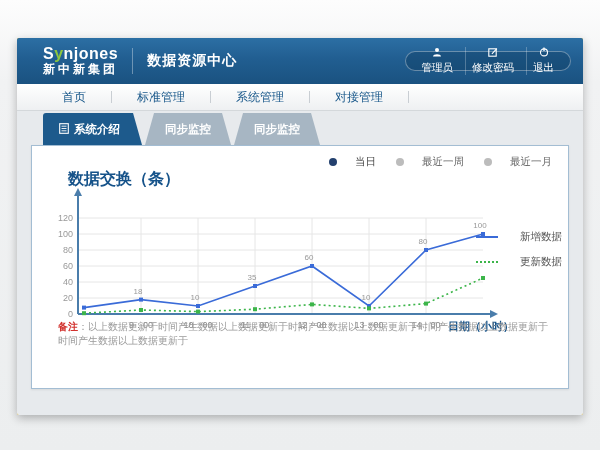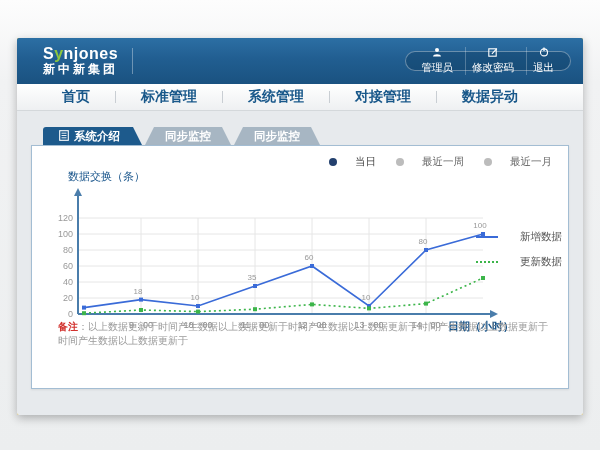--- a/index.html
+++ b/index.html
@@ -32,27 +32,27 @@
     border-radius:11px; padding:2px 10px; height:20px; }
   .user-btn { display:flex; align-items:center; gap:4px; font-size:10.5px; color:#fff;
     cursor:pointer; padding:0 6px; white-space:nowrap;flex-direction:column; }
   .user-btn + .user-btn { border-left:1px solid rgba(255,255,255,.25); }
   .user-btn svg { display:block; }
   
   .nav {
     height:27px; flex:0 0 27px; background:linear-gradient(#ffffff, #eef0f2);
     border-bottom:1px solid #d4d8db; display:flex; align-items:center; padding-left:20px;
   }
-  .nav-item { font-size:14px; font-weight:bold; color:#19588a; padding:0 25px; cursor:pointer; white-space:nowrap; }
+  .nav-item { font-size:12px; font-weight:normal; color:#19588a; padding:0 25px; cursor:pointer; white-space:nowrap; }
   .nav-sep { width:1px; height:12px; background:#c9ced3; }
   
   .content { flex:1; background:#e7eaed; padding:13px 14px 12px; position:relative; }
   .tabs { display:flex; margin-left:12px; height:21px; align-items:flex-end; }
   .tab {
-    height:18px; display:flex; align-items:center; gap:5px;
+    height:32px; display:flex; align-items:center; gap:5px;
     font-size:11.5px; font-weight:bold; color:#fff; padding:0 16px; cursor:pointer;
   }
   .tab.active {
     background:#1d5a8c; border-radius:3px 0 0 0;
     clip-path:polygon(0 0, calc(100% - 9px) 0, 100% 100%, 0 100%);
     padding-right:22px; z-index:2;
   }
   .tab.inactive {
     background:#a7b6c3; margin-left:3px;
     clip-path:polygon(9px 0, calc(100% - 9px) 0, 100% 100%, 0 100%);
@@ -63,41 +63,42 @@
     position:relative; background:#fff; border:1px solid #a3bdd3;
     height:244px; box-shadow:0 1px 2px rgba(0,0,0,.08);
   }
   
   .period-group { position:absolute; top:9px; right:16px; display:flex; gap:20px; }
   .period { display:flex; align-items:center; gap:18px; font-size:10.5px; color:#666; cursor:pointer; }
   .radio-dot { width:8px; height:8px; border-radius:50%; background:#bcbcbc; }
   .period.selected .radio-dot { background:#23406e; }
   .period.selected { color:#444; }
   
-  .y-axis-title { position:absolute; top:23px; left:36px; font-size:11px; font-weight:normal; color:#16538a; }
+  .y-axis-title { position:absolute; top:23px; left:36px; font-size:16px; font-weight:bold; color:#16538a; }
   .chart-svg { position:absolute; top:38px; left:10px; }
   .chart-legend { position:absolute; top:84px; right:6px; display:flex; flex-direction:column; gap:11px; }
   .legend-item { display:flex; align-items:center; gap:22px; font-size:10.5px; color:#555; white-space:nowrap; }
   .legend-line { width:22px; height:0; border-top:2px solid #3a6bd8; }
   .legend-line.dotted { border-top:2px dotted #3cb54a; }
   
   .note { position:absolute; left:26px; right:16px; bottom:40px; font-size:10px; color:#9a9a9a; line-height:1.4; }
   .note-label { color:#d2322e; font-weight:bold; }
 </style>
 </head>
 <body>
 
 <div class="window">
 
   <div class="header">
     <div class="logo">
       <div class="logo-en"><span>S</span><span class="y-accent">y</span><span>njones</span></div>
       <div class="logo-cn">新中新集团</div>
     </div>
     <div class="header-divider"></div>
+    <div class="app-title">数据资源中心</div>
     <div class="header-spacer"></div>
     <div class="user-menu">
       <div class="user-btn">
         <span>
           <svg width="10" height="10" viewBox="0 0 10 10">
               <circle cx="5" cy="3" r="2" fill="#fff"></circle>
               <path d="M1 9.5 C1 6.5 9 6.5 9 9.5 Z" fill="#fff"></path>
             </svg>
         </span>
         <span>管理员</span>
@@ -125,21 +126,20 @@
 
   <div class="nav">
     <div class="nav-item">首页</div>
     <div class="nav-sep"></div>
     <div class="nav-item">标准管理</div>
     <div class="nav-sep"></div>
     <div class="nav-item">系统管理</div>
     <div class="nav-sep"></div>
     <div class="nav-item">对接管理</div>
     <div class="nav-sep"></div>
-    <div class="nav-item">数据异动</div>
   </div>
 
   <div class="content">
 
     <div class="tabs">
       <div class="tab active">
         <span class="tab-icon">
           <svg width="10" height="11" viewBox="0 0 10 11">
               <rect x="0.7" y="0.7" width="8.6" height="9.6" fill="none" stroke="#fff" stroke-width="1.1"></rect>
               <line x1="2.5" y1="3.2" x2="7.5" y2="3.2" stroke="#fff" stroke-width="0.9"></line>

